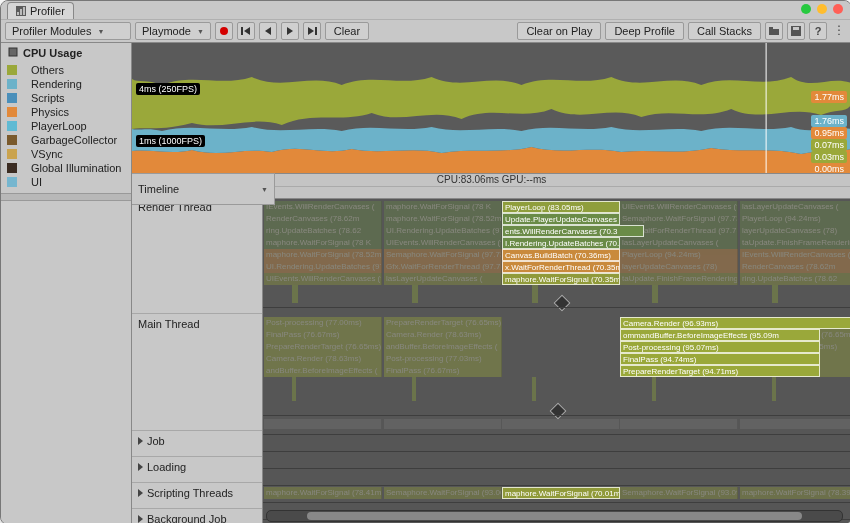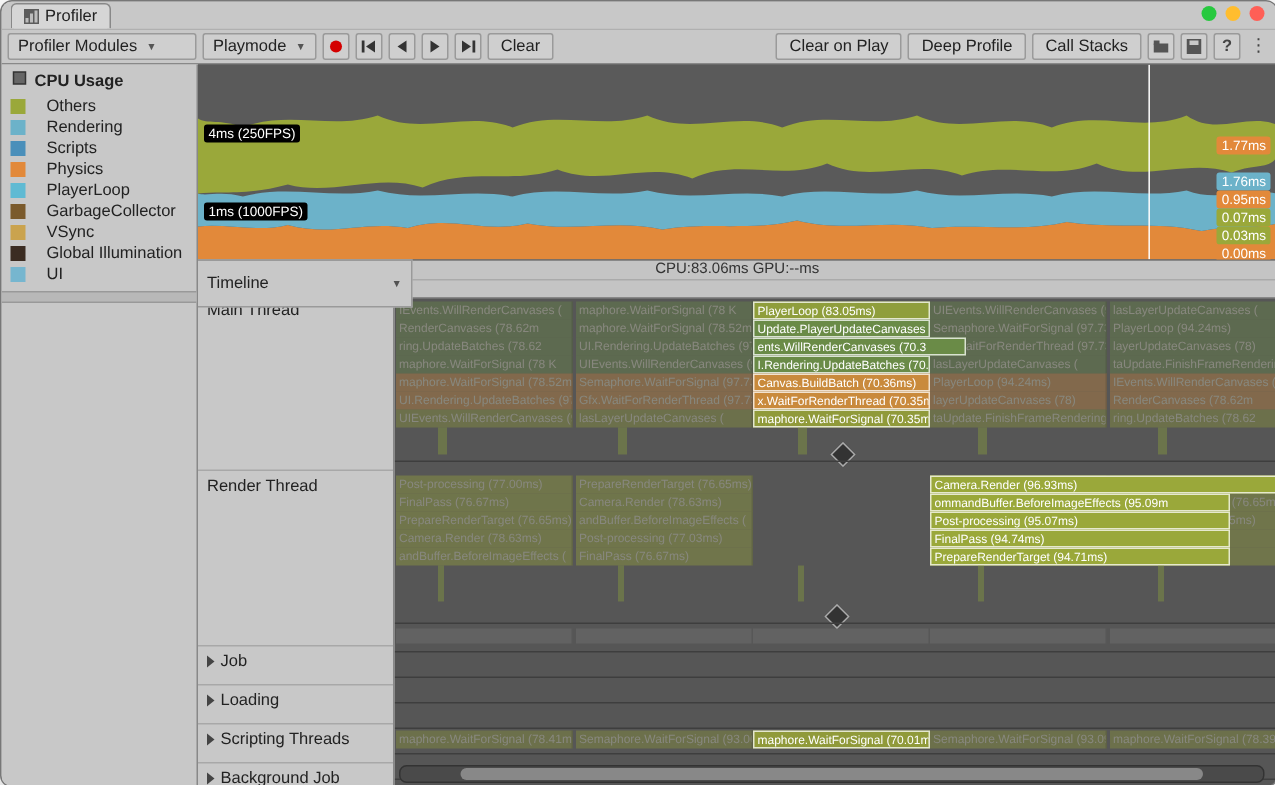--- a/index.html
+++ b/index.html
@@ -336,24 +336,24 @@
             <div class="sep" style="top: 320px;"></div>
           </div>
       </div>
 
       <div class="timeline-dd">
         <span>Timeline</span>
       </div>
 
       <div class="track-col" id="trackcol">
           <div class="trow" style="height: 108px;">
+            <span>Render Thread</span>
+          </div>
+          <div class="trow" style="height: 108px;">
             <span>Main Thread</span>
-          </div>
-          <div class="trow" style="height: 108px;">
-            <span>Render Thread</span>
           </div>
           <div class="trow" style="height: 17px;">
             <span class="tri"></span>
             <span>Job</span>
           </div>
           <div class="trow" style="height: 17px;">
             <span class="tri"></span>
             <span>Loading</span>
           </div>
           <div class="trow" style="height: 17px;">

